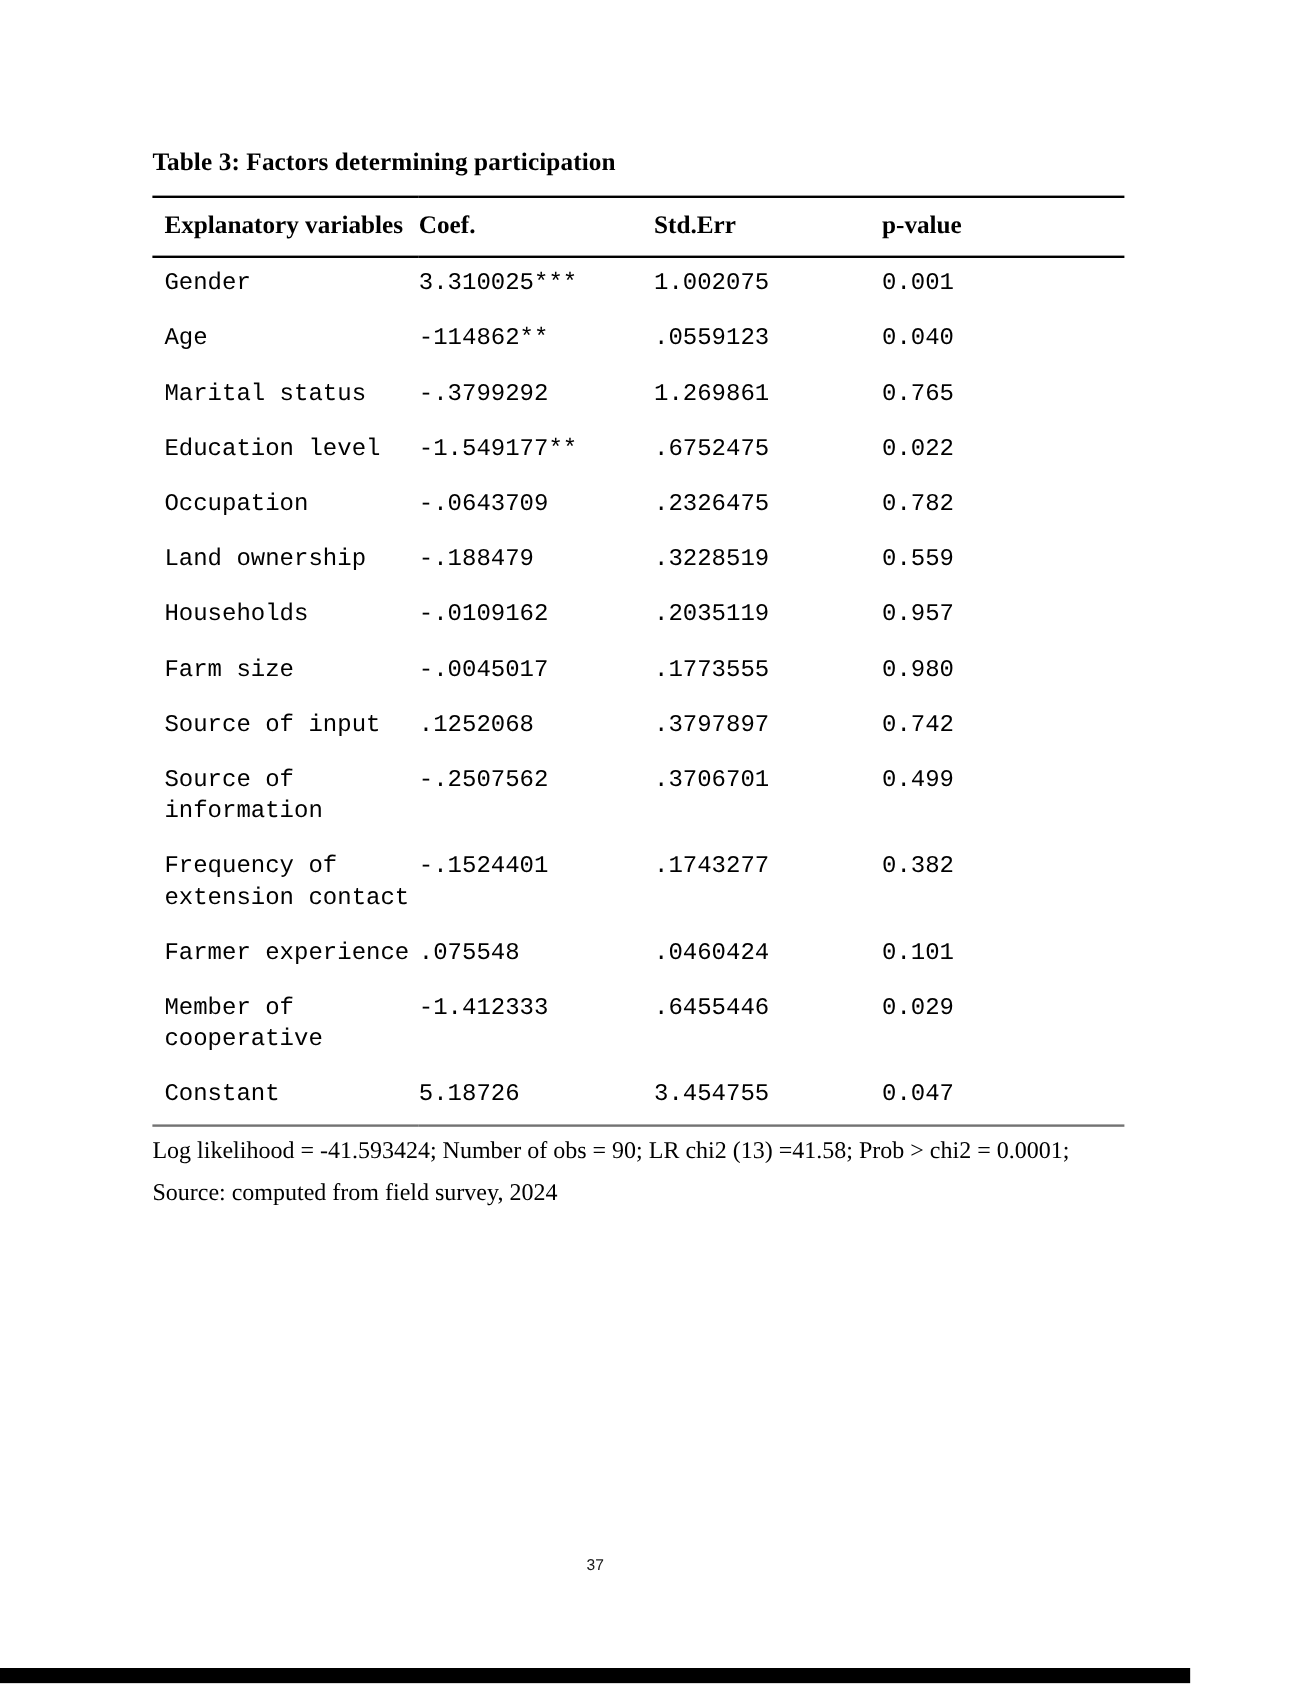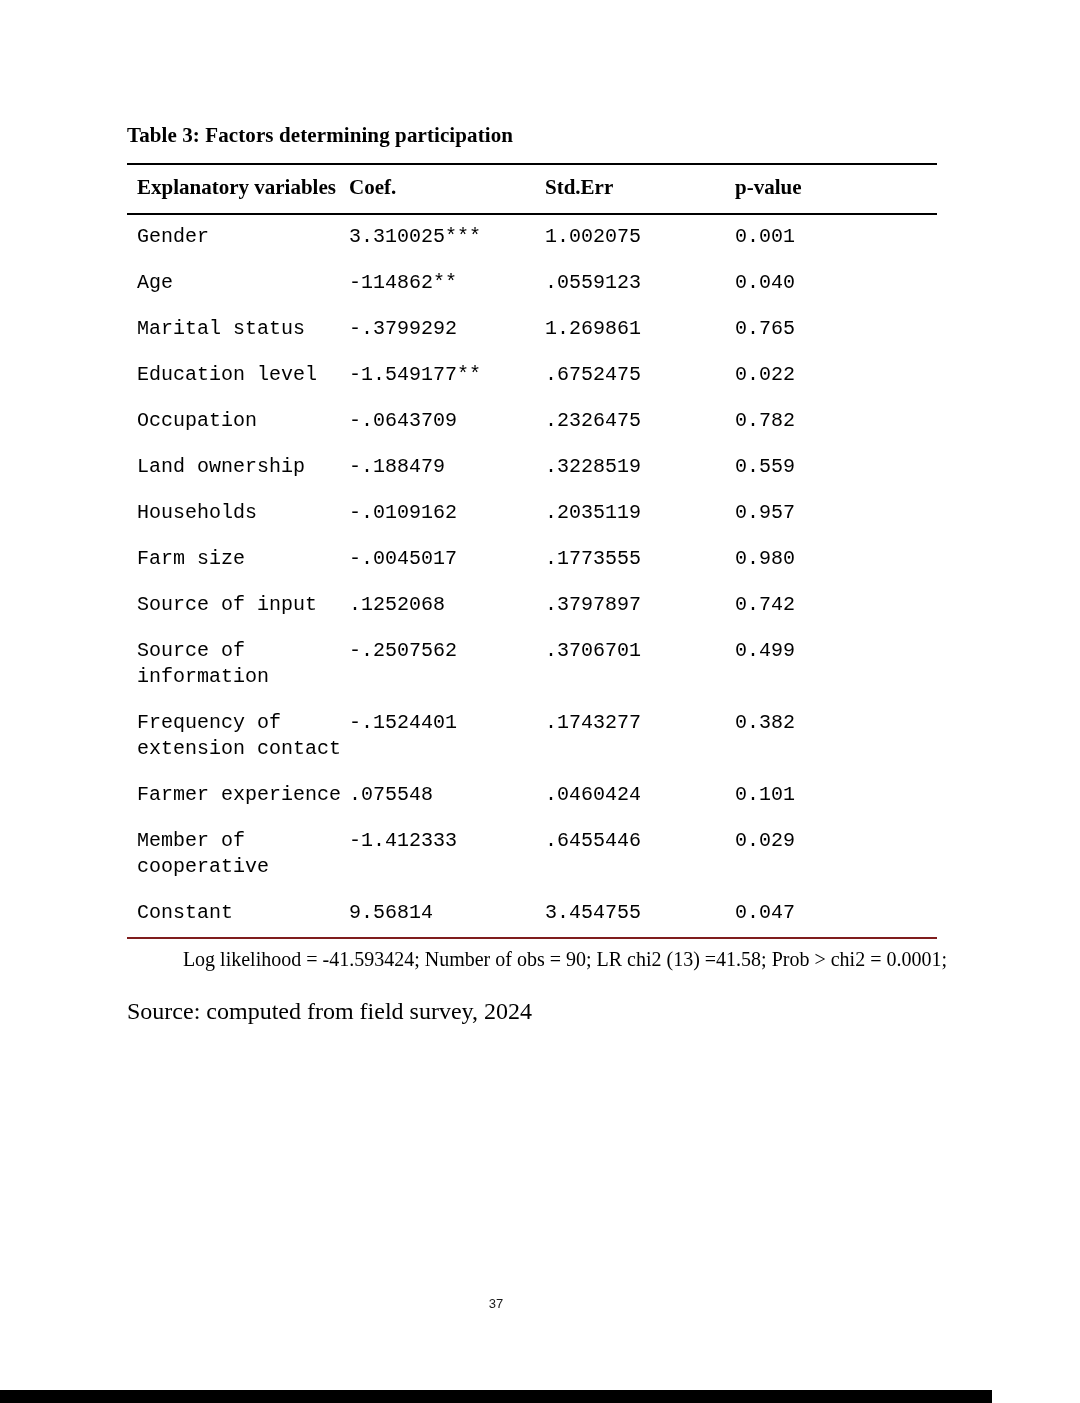--- a/index.html
+++ b/index.html
@@ -27,21 +27,21 @@
     margin-bottom: 14px;
     font-size: 21px;
     font-weight: bold;
     line-height: 28px;
     letter-spacing: 0.1px;
   }
   table.results {
     width: 810px;
     border-collapse: collapse;
     border-top: 2px solid #000000;
-    border-bottom: 2px solid #7f1d1d;
+    border-bottom: 2px solid #737373;
     font-size: 20px;
   }
   table.results thead tr {
     border-bottom: 2px solid #000000;
   }
   table.results th {
     text-align: left;
     font-weight: bold;
     font-size: 21px;
     padding: 9px 0 13px 0;
@@ -58,30 +58,29 @@
   table.results th.col-var, table.results td.col-var { padding-left: 10px; }
   col.c1 { width: 222px; }
   col.c2 { width: 196px; }
   col.c3 { width: 190px; }
   col.c4 { width: 202px; }
   .note {
     margin-top: 5px;
     font-size: 20px;
     line-height: 31px;
     width: 820px;
-    text-align: right;
   }
   .note sup {
     font-size: 13px;
     vertical-align: super;
     line-height: 0;
   }
   .source-line {
-    margin-top: 23px;
-    font-size: 24px;
+    margin-top: 6px;
+    font-size: 20px;
     line-height: 26px;
   }
   .page-number {
     position: absolute;
     left: 0;
     top: 1296px;
     width: 100%;
     text-align: center;
     font-family: "Liberation Sans", "DejaVu Sans", sans-serif;
     font-size: 13px;
@@ -193,21 +192,21 @@
             <td class="col-pvalue">0.101</td>
           </tr>
           <tr>
             <td class="col-var">Member of cooperative</td>
             <td class="col-coef">-1.412333</td>
             <td class="col-stderr">.6455446</td>
             <td class="col-pvalue">0.029</td>
           </tr>
           <tr>
             <td class="col-var">Constant</td>
-            <td class="col-coef">9.56814</td>
+            <td class="col-coef">5.18726</td>
             <td class="col-stderr">3.454755</td>
             <td class="col-pvalue">0.047</td>
           </tr>
         </tbody>
     </table>
 
     <div class="note">
       <div>Log likelihood = -41.593424; Number of obs = 90; LR chi2 (13) =41.58; Prob &gt; chi2 = 0.0001;</div>
     </div>
 

